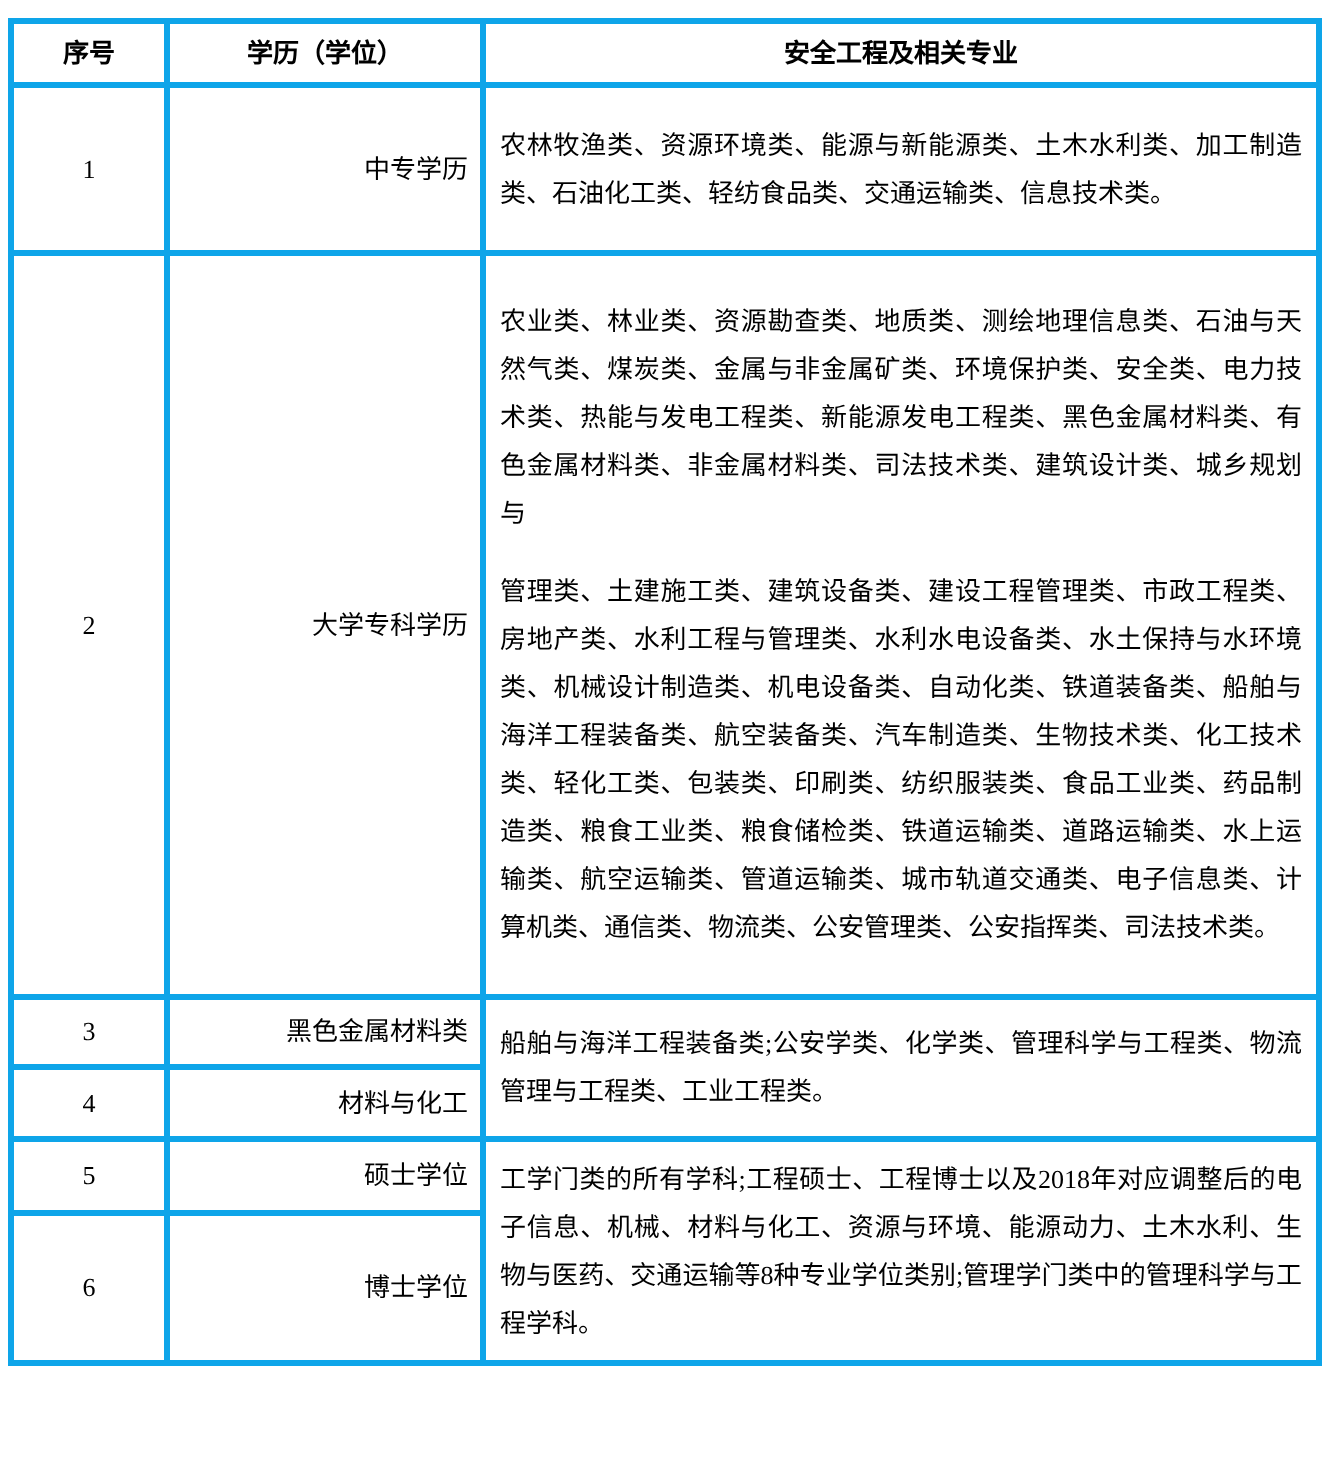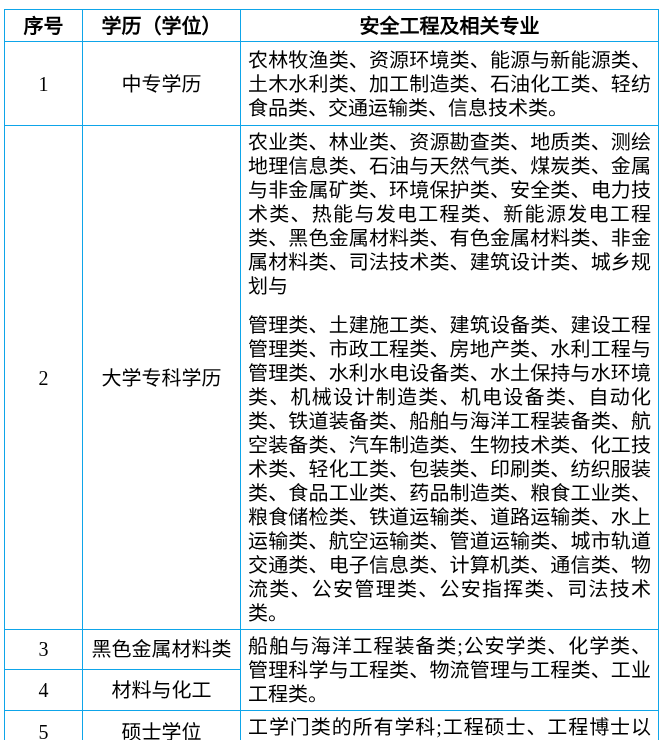--- a/index.html
+++ b/index.html
@@ -18,22 +18,22 @@
     min-height: 740px;
     padding: 9px 3px 2px 4px;
   }
   table.qual-table {
     border-collapse: collapse;
     table-layout: fixed;
     width: 654px;
   }
   table.qual-table td,
   table.qual-table th {
-    border: 1px solid #0ea5e9;
-    font-size: 20px;
+    border: 3px solid #0ea5e9;
+    font-size: 13px;
     line-height: 24px;
     vertical-align: middle;
     overflow: hidden;
   }
   th.hdr {
     font-weight: bold;
     text-align: center;
     padding: 2px 4px;
   }
   tr.row-header { height: 32px; }
@@ -41,21 +41,21 @@
   tr.row-2 { height: 372px; }
   tr.row-3 { height: 35px; }
   tr.row-4 { height: 36px; }
   tr.row-5 { height: 37px; }
   tr.row-6 { height: 75px; }
   td.cell-no {
     text-align: center;
     padding: 2px 4px;
   }
   td.cell-degree {
-    text-align: center;
+    text-align: right;
     padding: 2px 6px;
   }
   td.cell-majors {
     text-align: justify;
     padding: 4px 7px;
   }
   td.cell-majors p {
     margin: 0;
     text-align: justify;
   }

